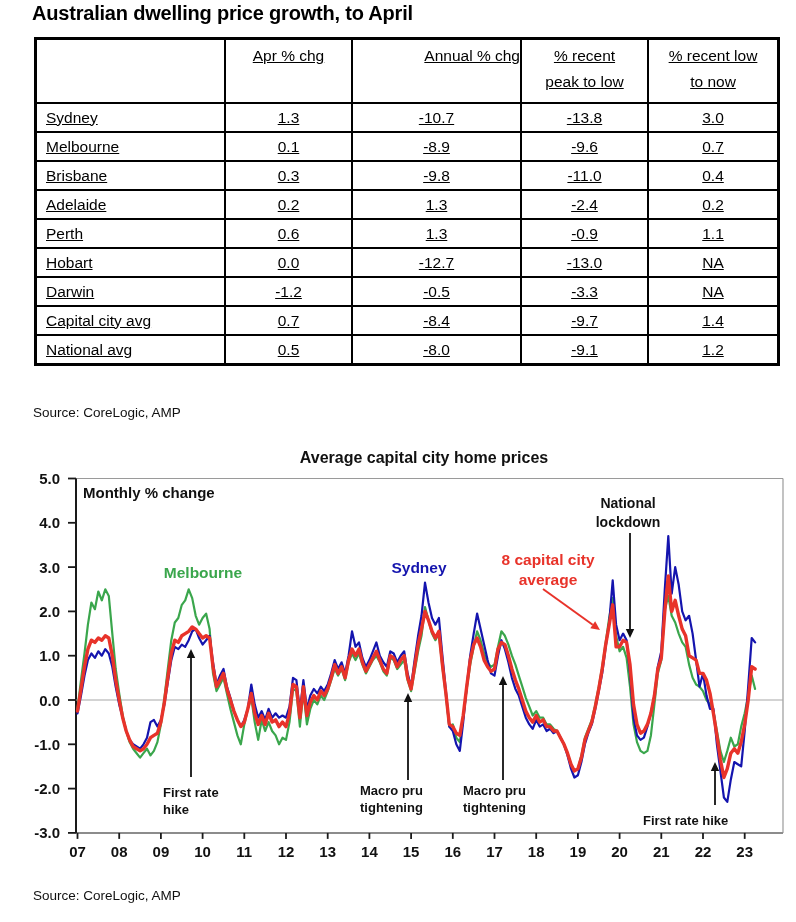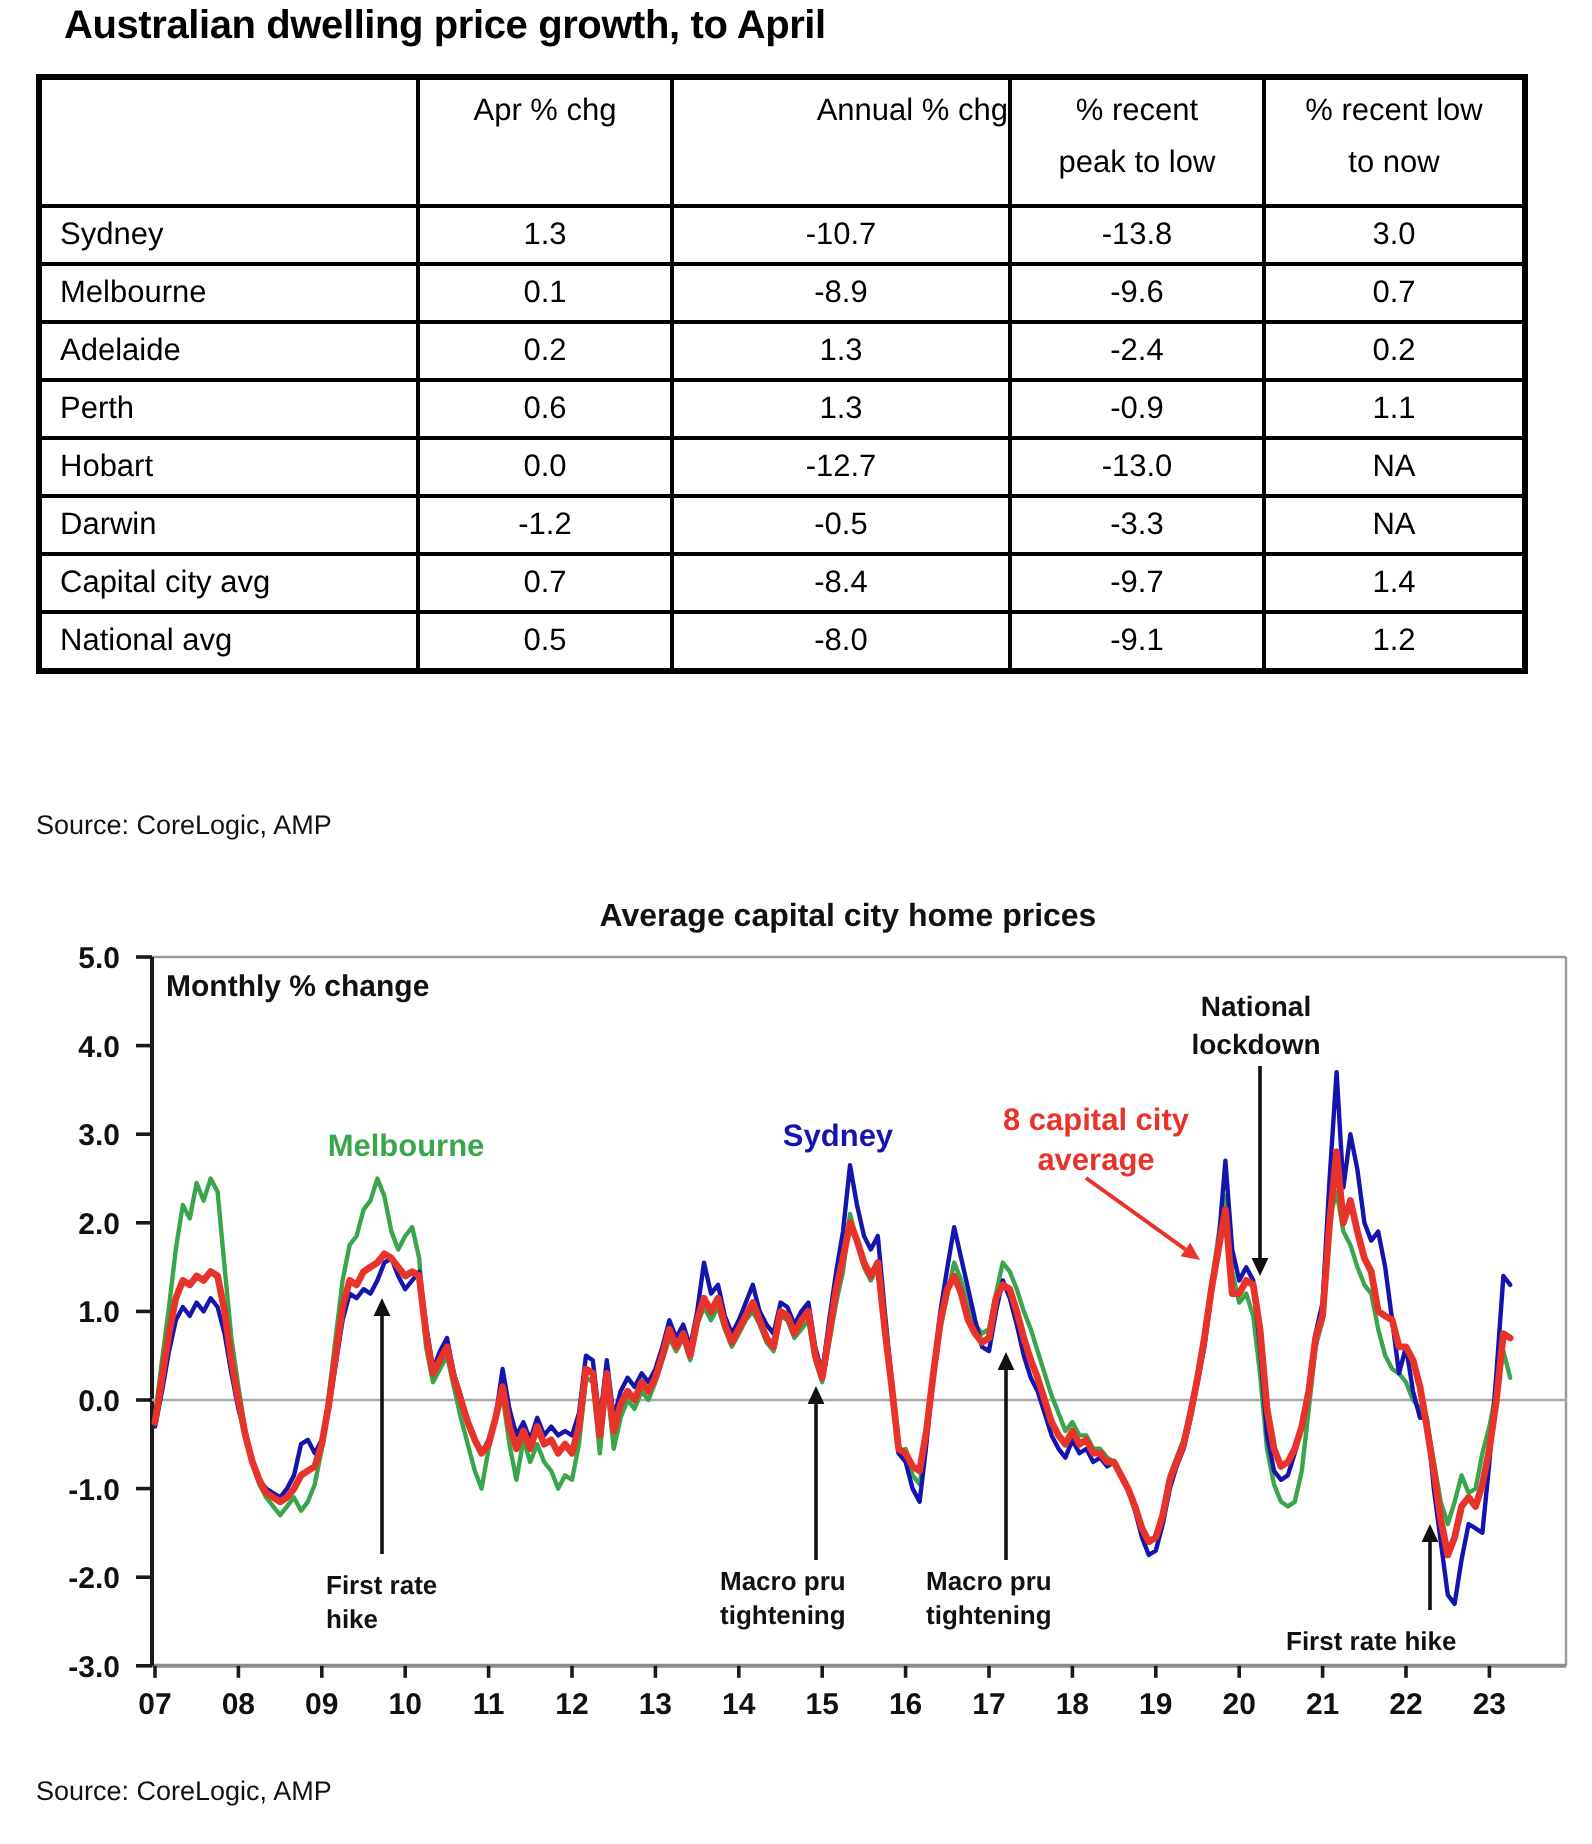--- a/index.html
+++ b/index.html
@@ -1,25 +1,25 @@
 <!DOCTYPE html>
 <html><head>
 <meta charset="utf-8">
 <style>
   html,body{margin:0;padding:0;background:#ffffff;}
   body{width:796px;height:922px;position:relative;font-family:"Liberation Sans",sans-serif;color:#000;}
   .page-title{position:absolute;left:32px;top:2px;font-size:20px;font-weight:bold;letter-spacing:-0.2px;}
-  table.price-table{position:absolute;left:18px;top:37px;border-collapse:collapse;table-layout:fixed;}
+  table.price-table{position:absolute;left:34px;top:37px;border-collapse:collapse;table-layout:fixed;text-decoration:underline;}
   table.price-table{border:3px solid #000;}
   table.price-table th, table.price-table td{border:2px solid #000;padding:0;font-weight:normal;}
   table.price-table thead th{height:59px;vertical-align:top;font-size:15.5px;padding-top:3px;}
   table.price-table thead .hl{line-height:26px;}
   table.price-table tbody td{height:27px;font-size:15.5px;text-align:center;}
   table.price-table tbody td.rowlabel{text-align:left;padding-left:9px;}
-  .source{position:absolute;left:18px;font-size:13.5px;color:#111;}
+  .source{position:absolute;left:33px;font-size:13.5px;color:#111;}
   .source-top{top:405px;}
   .source-bottom{top:888px;}
   svg text{font-family:"Liberation Sans",sans-serif;}
 </style>
 </head>
 <body>
 
 <div>
   <div class="page-title">Australian dwelling price growth, to April</div>
 
@@ -52,20 +52,27 @@
           <td>-10.7</td>
           <td>-13.8</td>
           <td>3.0</td>
         </tr>
         <tr>
           <td class="rowlabel">Melbourne</td>
           <td>0.1</td>
           <td>-8.9</td>
           <td>-9.6</td>
           <td>0.7</td>
+        </tr>
+        <tr>
+          <td class="rowlabel">Brisbane</td>
+          <td>0.3</td>
+          <td>-9.8</td>
+          <td>-11.0</td>
+          <td>0.4</td>
         </tr>
         <tr>
           <td class="rowlabel">Adelaide</td>
           <td>0.2</td>
           <td>1.3</td>
           <td>-2.4</td>
           <td>0.2</td>
         </tr>
         <tr>
           <td class="rowlabel">Perth</td>

